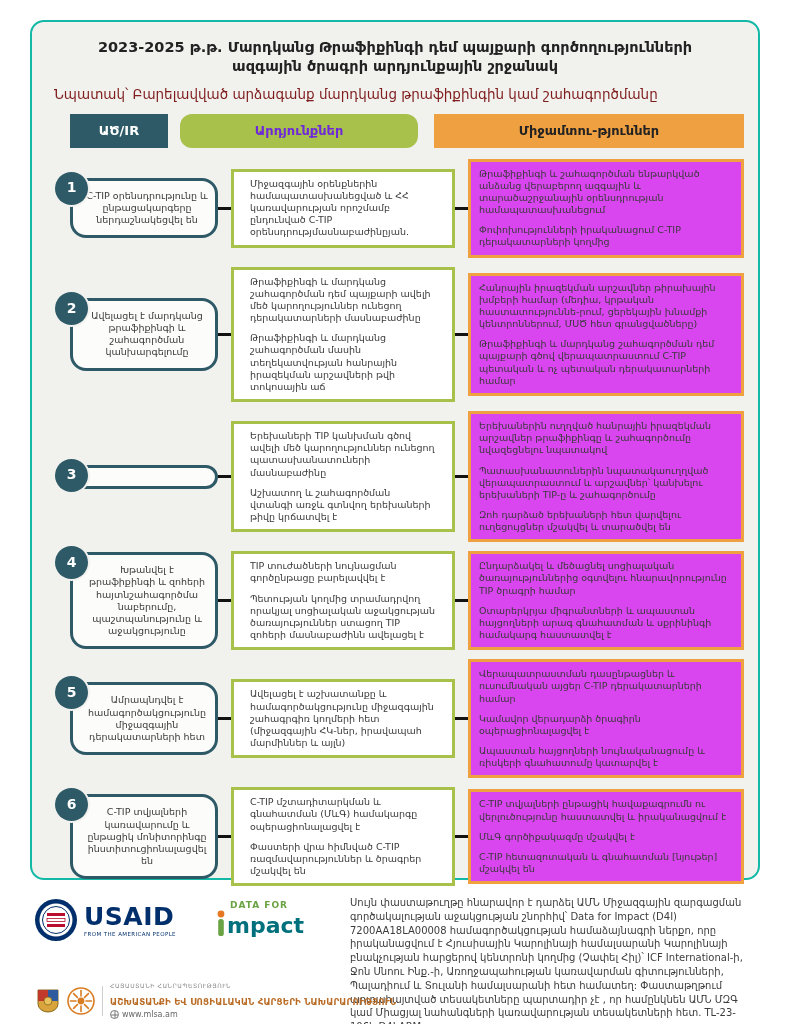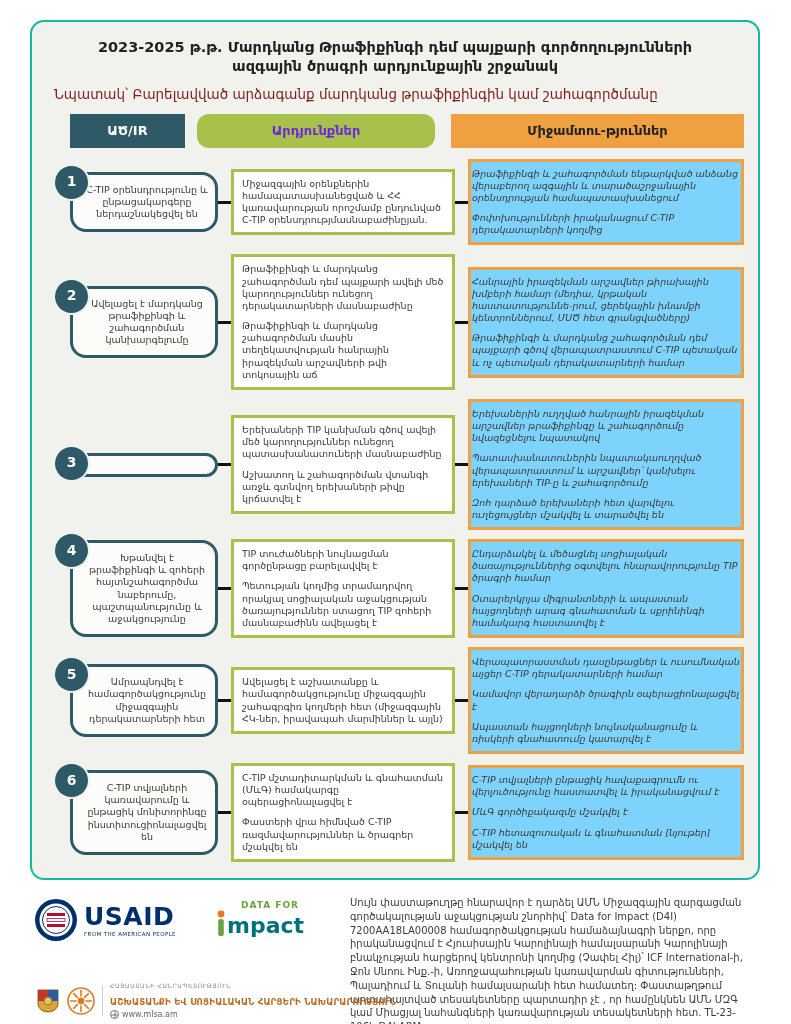--- a/index.html
+++ b/index.html
@@ -16,56 +16,56 @@
   .title {
     text-align:center; font-weight:bold; font-size:14.5px; line-height:1.3;
     color:#222; margin:2px 30px 0 30px;
   }
   .subtitle {
     font-weight:normal; font-size:13.5px; color:#7f1d1d; margin:10px 4px 0 10px;
   }
   .hdr-row { display:flex; margin-top:12px; align-items:stretch; }
   .hdr { height:34px; display:flex; align-items:center; justify-content:center;
          font-weight:bold; font-size:13px; box-sizing:border-box; }
-  .hdr-ir  { width:115px; margin-left:26px; background:#2E5A68; color:#fff; }
+  .hdr-ir  { width:98px; margin-left:26px; background:#2E5A68; color:#fff; }
   .hdr-res { width:238px; margin-left:12px; background:#A8C14B; color:#6d28d9;border-radius:12px; }
   .hdr-int { flex:1; margin-left:16px; margin-right:2px; background:#EFA041; color:#222; }
 
   .rows { margin-top:11px; display:flex; flex-direction:column; gap:9px; }
   .row  { display:flex; align-items:center; }
 
   .cell-ir { flex:0 0 148px; margin-left:26px; box-sizing:border-box; }
   .ir-box {
     position:relative; border:3.5px solid #2E5A68; border-radius:16px;
     background:#fcfcfa; padding:9px 7px 9px 13px; box-sizing:border-box;
     text-align:center; font-size:9.5px; line-height:1.28; color:#3a3a3a;
   }
   .num {
     position:absolute; left:-18px; top:-9px; width:33px; height:33px; border-radius:50%;
     background:#2E5A68; color:#fff; display:flex; align-items:center; justify-content:center;
     font-size:14px; font-weight:bold; box-shadow:0 0 0 2px #f1f1ee;
   }
   .conn { flex:0 0 13px; height:3px; background:#121212; }
   .cell-res { flex:0 0 224px; }
-  .res-box { border:3.5px solid #A8C14B; background:#fff; padding:6px 8px;
+  .res-box { border:3.5px solid #A8C14B; background:#fff; padding:6px 16px;
              font-size:9.5px; line-height:1.28; color:#3a3a3a; }
   .cell-int { flex:1; margin-right:2px; }
-  .int-box { border:3.5px solid #EFA041; background:#7dd3fc; padding:6px 1px;
-             font-size:9.5px; line-height:1.28; color:#3a3a3a;font-style:italic; }
+  .int-box { border:3.5px solid #EFA041; background:#d946ef; padding:6px 8px;
+             font-size:9.5px; line-height:1.28; color:#3a3a3a; }
   .res-box p, .int-box p { margin:0 0 8px 0; }
   .res-box p:last-child, .int-box p:last-child { margin-bottom:0; }
 
   
   .footer { position:absolute; left:34px; top:892px; width:726px; display:flex; gap:14px; align-items:flex-start; }
   .usaid { display:flex; align-items:center; gap:6px; flex:0 0 168px; padding-top:6px; }
   .usaid-text { display:flex; flex-direction:column; }
   .usaid-word { font-weight:bold; font-size:25px; letter-spacing:0.5px; color:#002F6C; line-height:1; }
   .usaid-tag  { font-size:5.5px; color:#002F6C; letter-spacing:0.4px; margin-top:2px; }
   .d4i { flex:0 0 120px; padding-top:8px; position:relative; }
-  .d4i-top { font-size:9px; letter-spacing:1px; color:#6aa343; font-weight:bold; margin-left:25px; }
+  .d4i-top { font-size:9px; letter-spacing:1px; color:#6aa343; font-weight:bold; margin-left:14px; }
   .d4i-bottom { display:flex; align-items:flex-end; }
   .d4i-word { font-size:22px; font-weight:bold; color:#00707d; line-height:0.9; }
   .d4i-person { width:10px; margin-right:1px; }
   .disclaimer { flex:1; font-size:10px; line-height:1.38; color:#3c3c3c; padding-top:4px; }
 
   .ministry { position:absolute; left:36px; top:982px; display:flex; align-items:center; gap:7px; }
   .m-sep { width:1px; height:30px; background:#cccccc; }
   .m-text { display:flex; flex-direction:column; }
   .m-country { font-size:6px; color:#8a8a8a; letter-spacing:0.6px; }
   .m-name { font-size:8.6px; font-weight:bold; color:#B96B24; margin-top:8px; letter-spacing:0.2px; }

